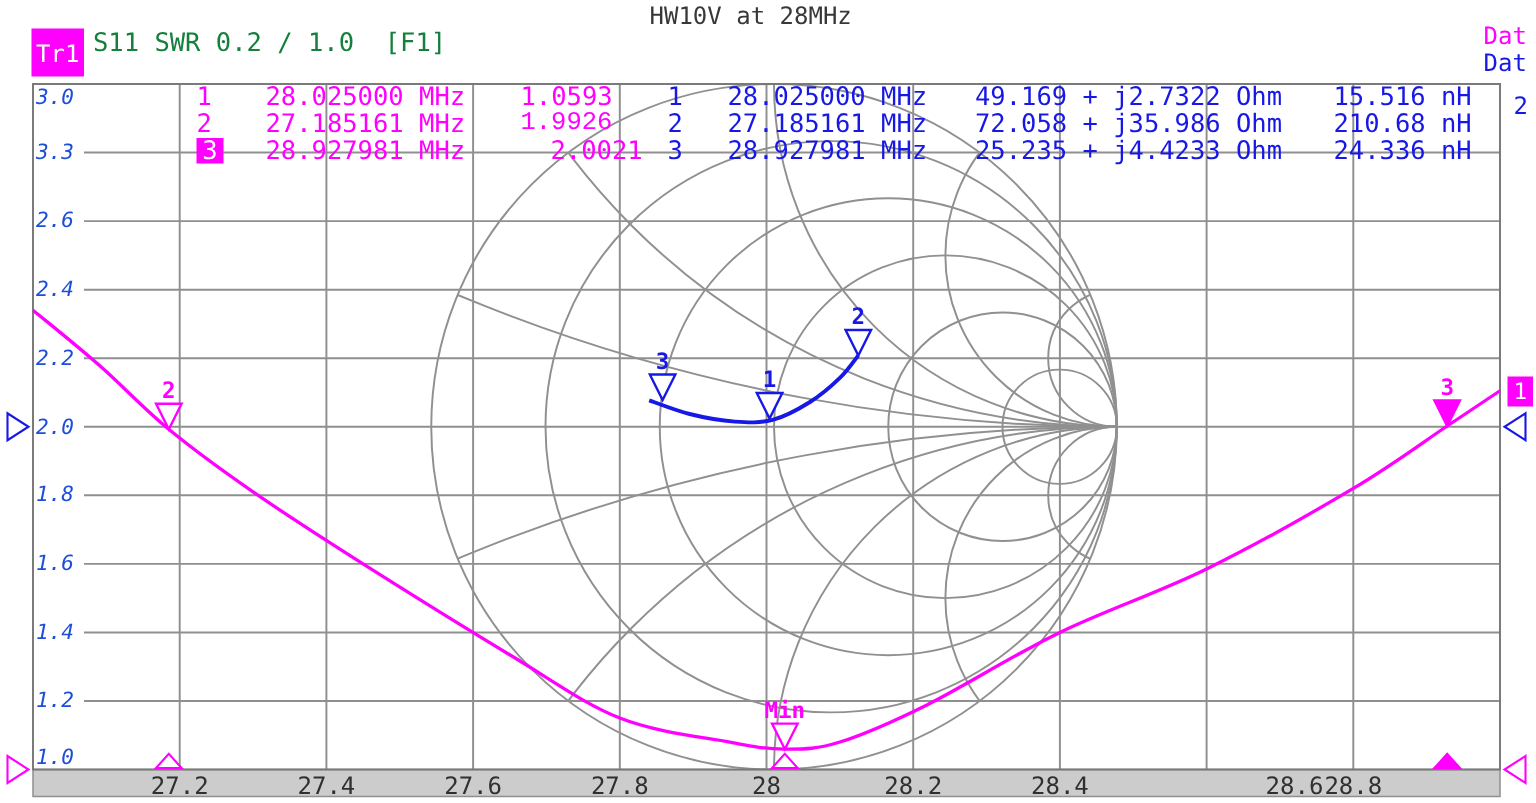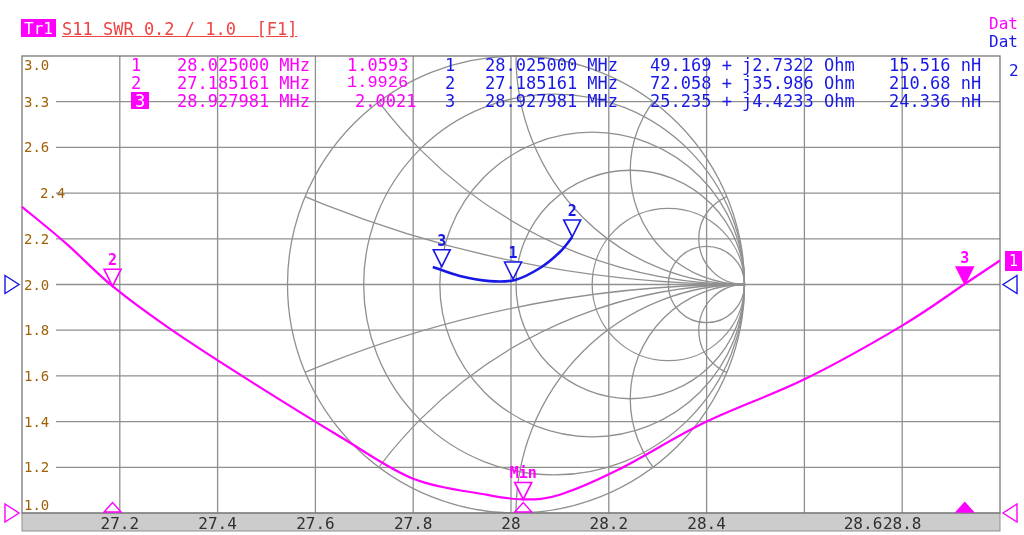--- a/index.html
+++ b/index.html
@@ -1,31 +1,31 @@
 <!DOCTYPE html>
 <html><head>
 <meta charset="utf-8">
 <style>
   html,body{margin:0;padding:0;background:#fff;}
   .screen{position:relative;width:1024px;height:535px;background:#fff;overflow:hidden;
           font-family:"DejaVu Sans Mono","Liberation Mono",monospace;}
   .abs{position:absolute;white-space:pre;}
   .title{left:433px;top:1px;font-size:16px;color:#383838;}
   .badge{display:flex;align-items:center;justify-content:center;background:#ff00ff;color:#fff;}
-  .tr1badge{left:21px;top:19px;width:35px;height:18px;font-size:16px;}
-  .tr1text{left:62px;top:19px;font-size:17px;color:#ef4444;text-decoration:underline;}
+  .tr1badge{left:21px;top:19px;width:35px;height:32px;font-size:16px;}
+  .tr1text{left:62px;top:19px;font-size:17px;color:#15803d;}
   .tr2text{left:21px;top:37px;font-size:17px;color:#1818e6;}
   .dat1{left:989px;top:14px;font-size:16px;color:#ff00ff;}
   .dat2{left:989px;top:32px;font-size:16px;color:#1818e6;}
   .edge2{left:1009px;top:61px;font-size:16px;color:#1818e6;}
   .edge1box{left:1005px;top:251px;width:17px;height:20px;font-size:15px;}
   svg{position:absolute;left:0;top:0;}
   .row-cell{position:absolute;font-size:17px;line-height:18px;white-space:pre;}
   .mag{color:#ff00ff;} .blu{color:#1818e6;}
-  .ylab{position:absolute;font-size:14px;color:#a16207;}
+  .ylab{position:absolute;font-size:14px;color:#1d4ed8;font-style:italic;}
   .xlab{position:absolute;font-size:16px;color:#303030;transform:translateX(-50%);}
   .numbox{background:#ff00ff;color:#fff;text-align:center;}
 </style>
 </head>
 <body>
 
 <div class="screen">
 
   <svg id="plot" width="1024" height="535">
       <line x1="56" y1="101.70000000000005" x2="1000" y2="101.70000000000005" stroke="#8f8f8f" stroke-width="1.3"></line>
@@ -85,59 +85,60 @@
       <polygon points="504.5295,262.016 521.5295,262.016 513.0295,279.016" fill="#ffffff" stroke="#1818e6" stroke-width="1.6"></polygon>
       <text x="513.0295" y="258.016" fill="#1818e6" text-anchor="middle" font-size="15px" font-weight="bold" font-family="&quot;DejaVu Sans Mono&quot;,&quot;Liberation Mono&quot;,monospace">1</text>
       <polygon points="563.711,219.972 580.711,219.972 572.211,236.972" fill="#ffffff" stroke="#1818e6" stroke-width="1.6"></polygon>
       <text x="572.211" y="215.972" fill="#1818e6" text-anchor="middle" font-size="15px" font-weight="bold" font-family="&quot;DejaVu Sans Mono&quot;,&quot;Liberation Mono&quot;,monospace">2</text>
       <polygon points="5,275.5 5,293.5 19,284.5" fill="#ffffff" stroke="#1818e6" stroke-width="1.4"></polygon>
       <polygon points="1017,275.5 1017,293.5 1003,284.5" fill="#ffffff" stroke="#1818e6" stroke-width="1.4"></polygon>
       <polygon points="5,504 5,522 19,513" fill="#ffffff" stroke="#ff00ff" stroke-width="1.4"></polygon>
       <polygon points="1017,504 1017,522 1003,513" fill="#ffffff" stroke="#ff00ff" stroke-width="1.4"></polygon>
     </svg>
 
+  <div class="abs title">HW10V at 28MHz</div>
 
   <div class="abs badge tr1badge">Tr1</div>
   <div class="abs tr1text">S11 SWR 0.2 / 1.0  [F1]</div>
 
   <div class="abs dat1">Dat</div>
   <div class="abs dat2">Dat</div>
   <div class="abs edge2">2</div>
   <div class="abs badge edge1box">1</div>
 
   <div id="swr-table">
       <div class="row-cell mag" style="left: 131px; top: 56px;">1</div>
       <div class="row-cell mag" style="left: 177px; top: 56px;">28.025000 MHz</div>
       <div class="row-cell mag" style="left: 347px; top: 56px;">1.0593</div>
       <div class="row-cell mag" style="left: 131px; top: 74px;">2</div>
       <div class="row-cell mag" style="left: 177px; top: 74px;">27.185161 MHz</div>
       <div class="row-cell mag" style="left: 347px; top: 74px; font-family: Liberation Mono, monospace;">1.9926</div>
       <div class="row-cell mag numbox" style="left: 131px; top: 92px; width: 18px; height: 17px;">3</div>
       <div class="row-cell mag" style="left: 177px; top: 92px;">28.927981 MHz</div>
-      <div class="row-cell mag" style="left: 355px; top: 92px;">2.0021</div>
+      <div class="row-cell mag" style="left: 367px; top: 92px;">2.0021</div>
     </div>
   <div id="smith-table">
       <div class="row-cell blu" style="left: 445px; top: 56px;">1</div>
       <div class="row-cell blu" style="left: 485px; top: 56px;">28.025000 MHz</div>
       <div class="row-cell blu" style="left: 650px; top: 56px;">49.169 + j2.7322 Ohm</div>
       <div class="row-cell blu" style="left: 889px; top: 56px;">15.516 nH</div>
       <div class="row-cell blu" style="left: 445px; top: 74px;">2</div>
       <div class="row-cell blu" style="left: 485px; top: 74px;">27.185161 MHz</div>
       <div class="row-cell blu" style="left: 650px; top: 74px;">72.058 + j35.986 Ohm</div>
       <div class="row-cell blu" style="left: 889px; top: 74px;">210.68 nH</div>
       <div class="row-cell blu" style="left: 445px; top: 92px;">3</div>
       <div class="row-cell blu" style="left: 485px; top: 92px;">28.927981 MHz</div>
       <div class="row-cell blu" style="left: 650px; top: 92px;">25.235 + j4.4233 Ohm</div>
       <div class="row-cell blu" style="left: 889px; top: 92px;">24.336 nH</div>
     </div>
   <div id="ylabels">
       <div class="ylab" style="left: 24px; top: 57px;">3.0</div>
       <div class="ylab" style="left: 24px; top: 93.7px;">3.3</div>
       <div class="ylab" style="left: 24px; top: 139.4px;">2.6</div>
-      <div class="ylab" style="left: 24px; top: 185.1px; padding-left: 16px;">2.4</div>
+      <div class="ylab" style="left: 24px; top: 185.1px;">2.4</div>
       <div class="ylab" style="left: 24px; top: 230.8px;">2.2</div>
       <div class="ylab" style="left: 24px; top: 276.5px; text-align: right;">2.0</div>
       <div class="ylab" style="left: 24px; top: 322.2px;">1.8</div>
       <div class="ylab" style="left: 24px; top: 367.9px; text-align: right;">1.6</div>
       <div class="ylab" style="left: 24px; top: 413.6px;">1.4</div>
       <div class="ylab" style="left: 24px; top: 459.3px;">1.2</div>
       <div class="ylab" style="left: 24px; top: 497px;">1.0</div>
     </div>
   <div id="xlabels">
       <div class="xlab" style="left: 119.8px; top: 514px;">27.2</div>

